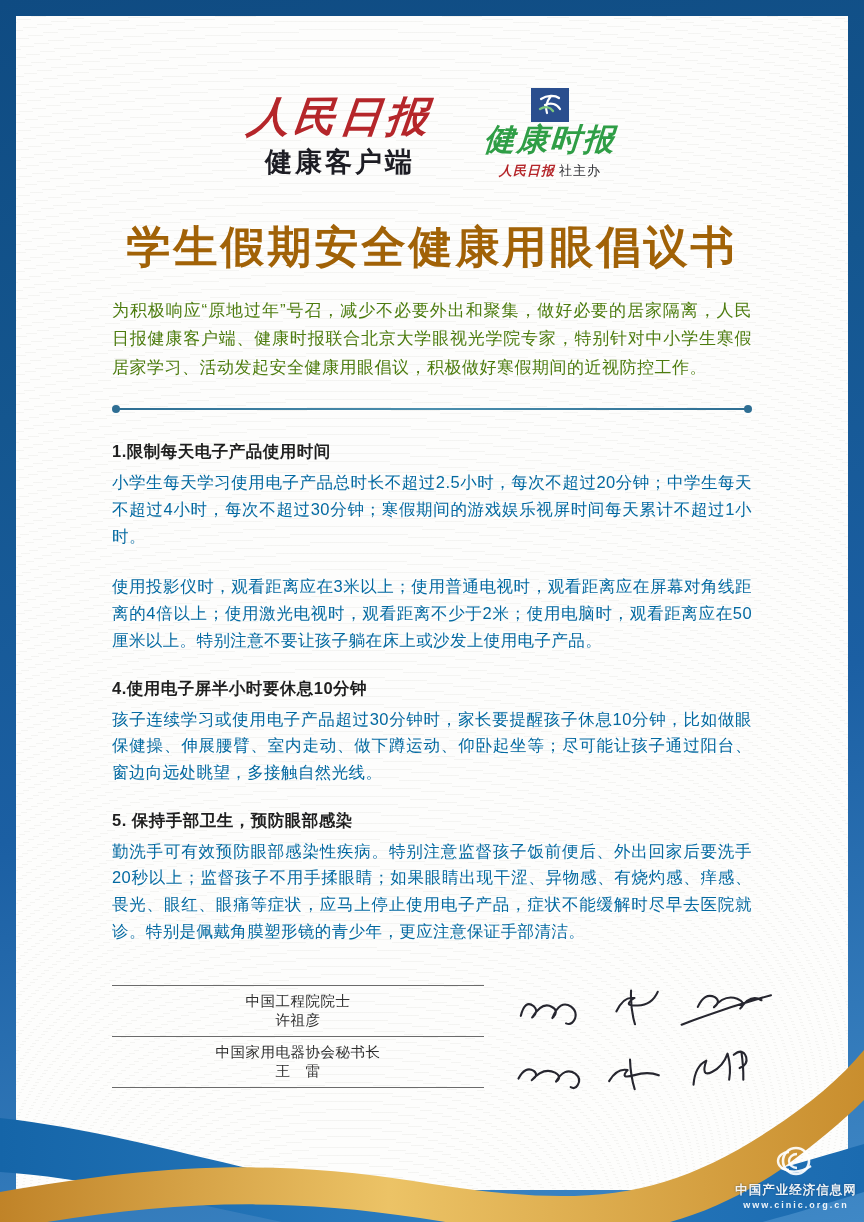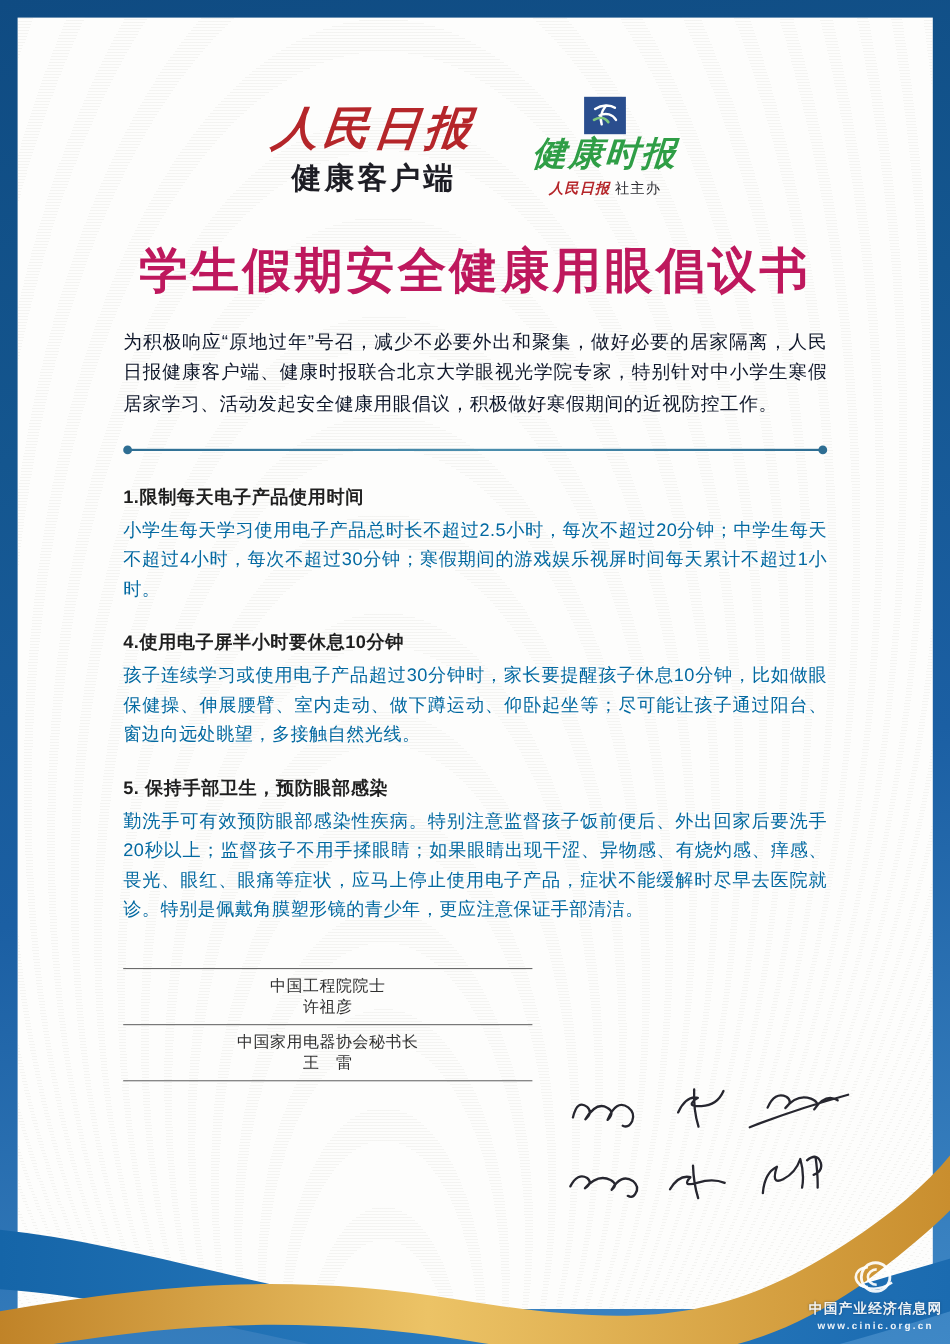--- a/index.html
+++ b/index.html
@@ -41,27 +41,27 @@
   .logo-right .green {
     color:#2f9e46; font-size:31px; font-weight:900; font-style:italic;
     letter-spacing:2px; line-height:1.05; transform:skewX(-4deg); display:inline-block;
   }
   .logo-right .byline { margin-top:5px; font-size:13px; letter-spacing:1px; }
   .logo-right .byline .r { color:#b5262a; font-weight:900; font-style:italic; }
   .logo-right .byline .d { color:#2b2b30; font-weight:400; margin-left:4px; }
 
   
   .doc-title {
-    margin-top:42px; text-align:center; color:#be185d;
+    margin-top:42px; text-align:center; color:#a16207;
     font-size:44px; font-weight:900; letter-spacing:3px; line-height:1.15;
   }
 
   
   .intro {
-    margin-top:24px; font-size:17px; line-height:1.7; color:#0f172a;
+    margin-top:24px; font-size:17px; line-height:1.7; color:#4d7c0f;
     text-align:justify; letter-spacing:0.5px;
   }
 
   
   .divider { margin-top:22px; position:relative; height:8px; }
   .divider .line {
     position:absolute; left:4px; right:4px; top:3px; height:2px;
     background:linear-gradient(90deg,#2e6e93,#4c8fae 50%,#2e6e93);
   }
   .divider .dot { position:absolute; top:0; width:8px; height:8px; border-radius:50%; background:#2e6e93; }
@@ -142,20 +142,21 @@
         <span class="line"></span>
         <span class="dot r"></span>
       </div>
 
       <div class="sections">
         <div class="section">
           <h3>1.限制每天电子产品使用时间</h3>
           <p>小学生每天学习使用电子产品总时长不超过2.5小时，每次不超过20分钟；中学生每天不超过4小时，每次不超过30分钟；寒假期间的游戏娱乐视屏时间每天累计不超过1小时。</p>
         </div>
         <div class="section">
+          <p>使用投影仪时，观看距离应在3米以上；使用普通电视时，观看距离应在屏幕对角线距离的4倍以上；使用激光电视时，观看距离不少于2米；使用电脑时，观看距离应在50厘米以上。特别注意不要让孩子躺在床上或沙发上使用电子产品。</p>
         </div>
         <div class="section">
           <h3>4.使用电子屏半小时要休息10分钟</h3>
           <p>孩子连续学习或使用电子产品超过30分钟时，家长要提醒孩子休息10分钟，比如做眼保健操、伸展腰臂、室内走动、做下蹲运动、仰卧起坐等；尽可能让孩子通过阳台、窗边向远处眺望，多接触自然光线。</p>
         </div>
         <div class="section">
           <h3>5. 保持手部卫生，预防眼部感染</h3>
           <p>勤洗手可有效预防眼部感染性疾病。特别注意监督孩子饭前便后、外出回家后要洗手20秒以上；监督孩子不用手揉眼睛；如果眼睛出现干涩、异物感、有烧灼感、痒感、畏光、眼红、眼痛等症状，应马上停止使用电子产品，症状不能缓解时尽早去医院就诊。特别是佩戴角膜塑形镜的青少年，更应注意保证手部清洁。</p>
         </div>
       </div>

